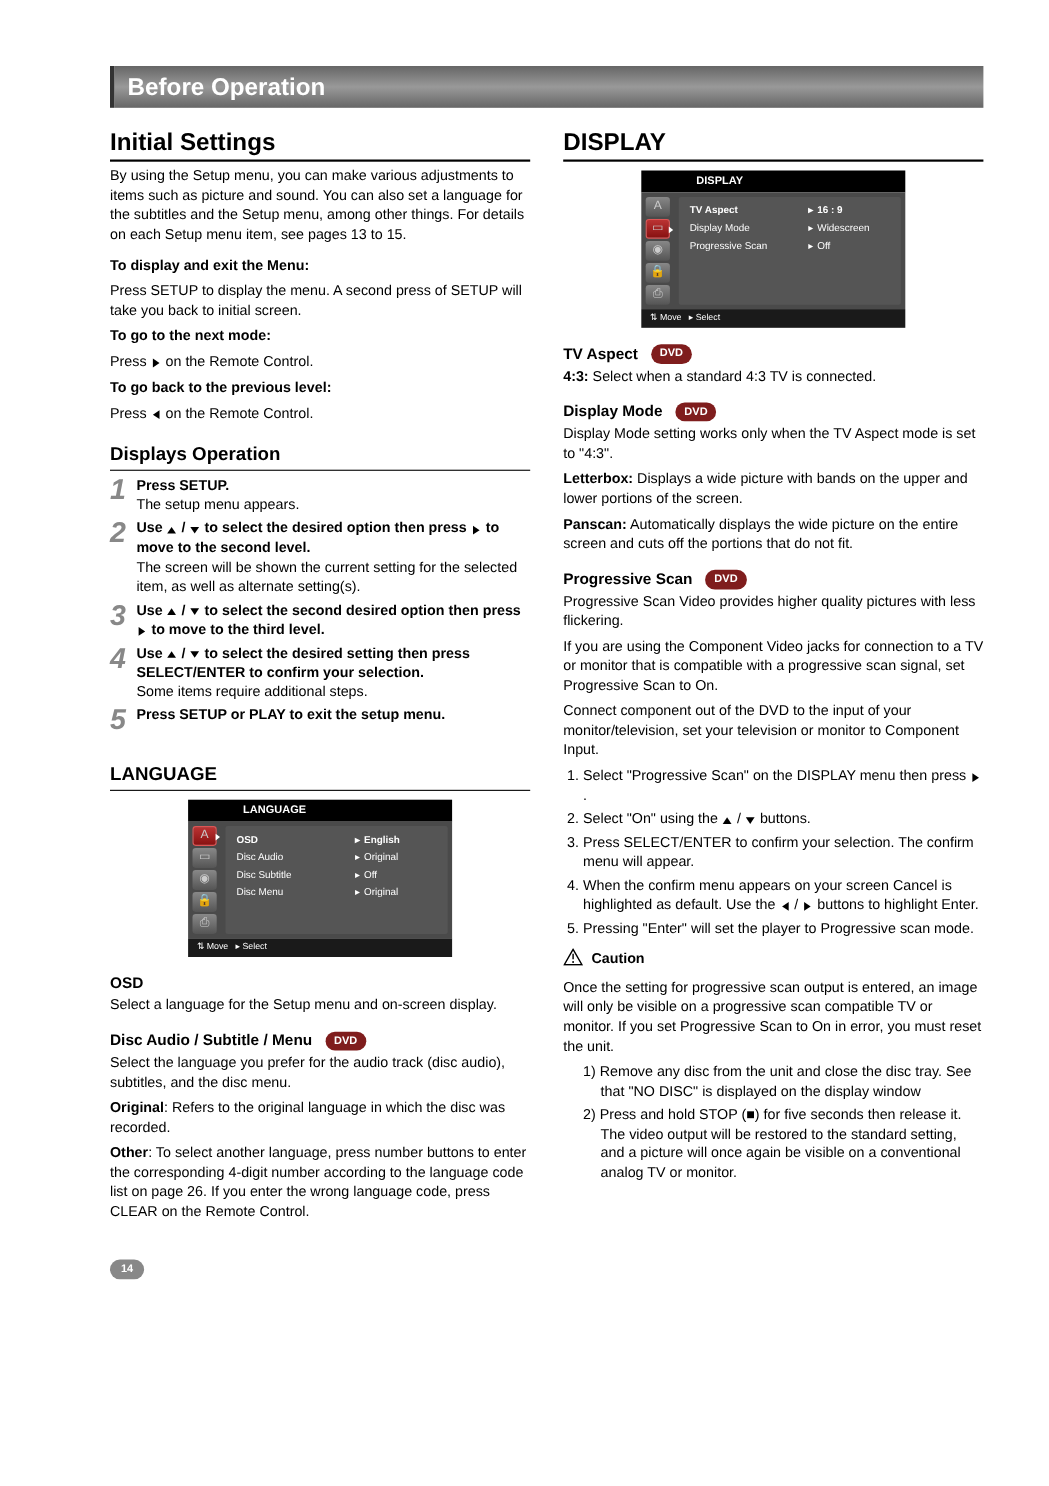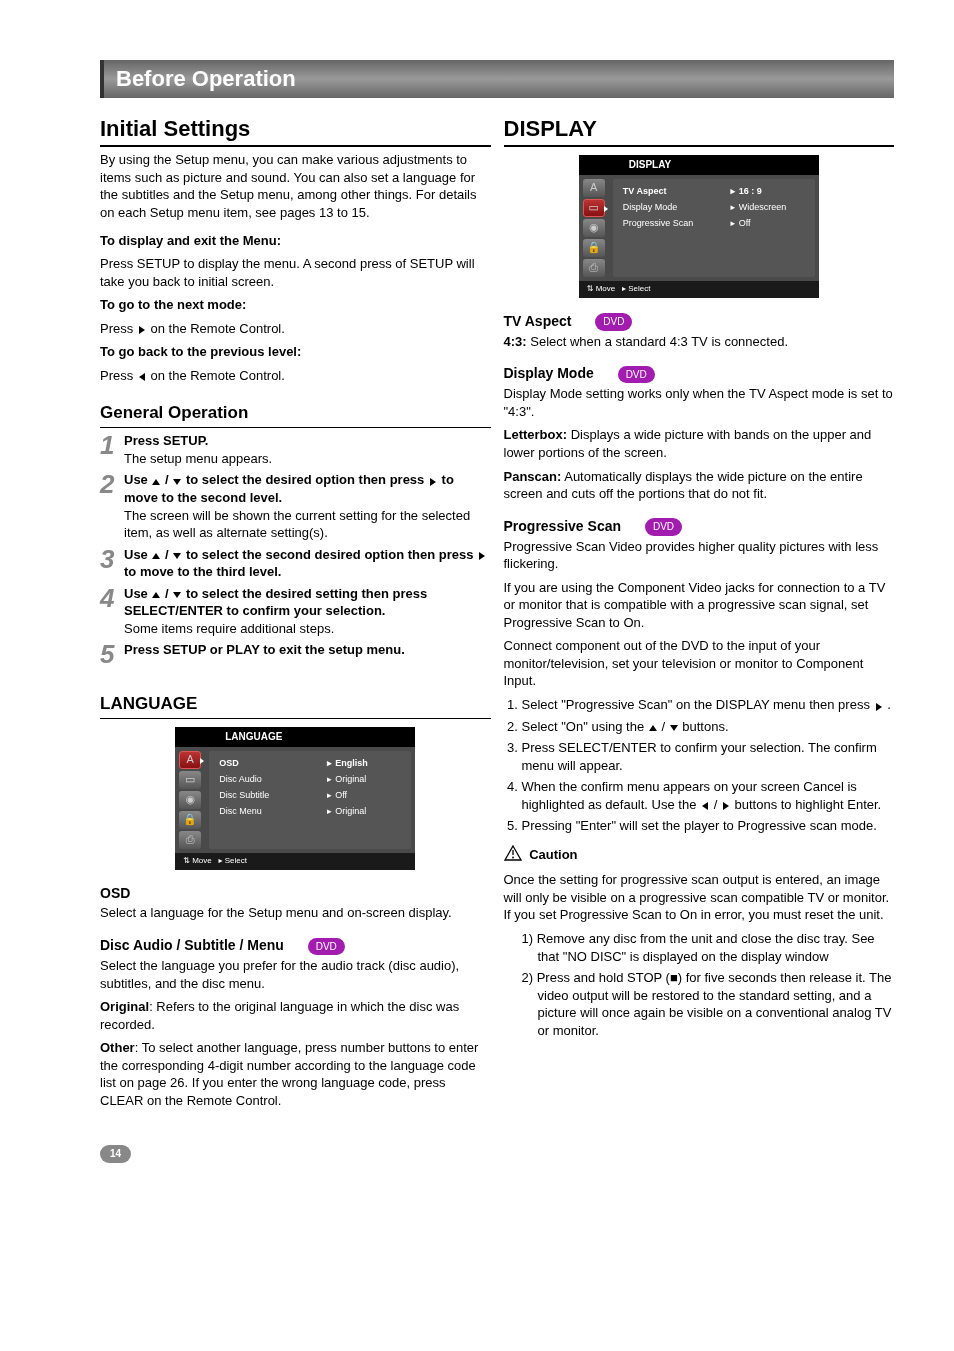--- a/index.html
+++ b/index.html
@@ -17,21 +17,21 @@
     background: linear-gradient(to bottom, #666 0%, #999 50%, #666 100%);
     color: #fff;
     font-size: 22px;
     font-weight: bold;
     padding: 4px 12px;
     margin-bottom: 16px;
     border-left: 4px solid #333;
   }
   .columns {
     display: flex;
-    gap: 13px;
+    gap: 30px;
   }
   .col { flex: 1; min-width: 0; }
   h2.section {
     font-size: 22px;
     font-weight: bold;
     margin: 0 0 4px 0;
     border-bottom: 2px solid #000;
     padding-bottom: 2px;
   }
   h3.sub {
@@ -55,28 +55,28 @@
     flex-shrink: 0;
   }
   .step-body { flex: 1; }
   .icon-inline {
     display: inline-block;
     vertical-align: middle;
     line-height: 1;
   }
   .dvd-pill {
     display: inline-block;
-    background: #a21caf;
+    background: #7f1d1d;
     color: #fff;
     border-radius: 10px;
     font-size: 10px;
-    font-weight: normal;
+    font-weight: bold;
     padding: 2px 8px;
     vertical-align: middle;
-    margin-left: 20px;
+    margin-left: 8px;
   }
   .subhead { font-weight: bold; font-size: 14px; margin: 14px 0 2px 0; }
   .osd-panel {
     width: 240px;
     margin: 8px auto 14px auto;
     font-size: 9px;
     color: #fff;
   }
   .osd-header {
     background: #000;
@@ -179,21 +179,21 @@
 
     <p class="bold">To go back to the previous level:</p>
     <p>
       <span>Press </span>
       <span class="icon-inline"><svg class="arrowglyph" viewBox="0 0 10 10">
             <use href="#arr-left"></use>
           </svg></span>
       <span> on the Remote Control.</span>
     </p>
 
-    <h3 class="sub">General Operation</h3>
+    <h3 class="sub">Displays Operation</h3>
 
     <div class="step-row">
       <div class="step-num">1</div>
       <div class="step-body">
         <span class="bold">Press SETUP.</span><br>
         <span>The setup menu appears.</span>
       </div>
     </div>
 
     <div class="step-row">

